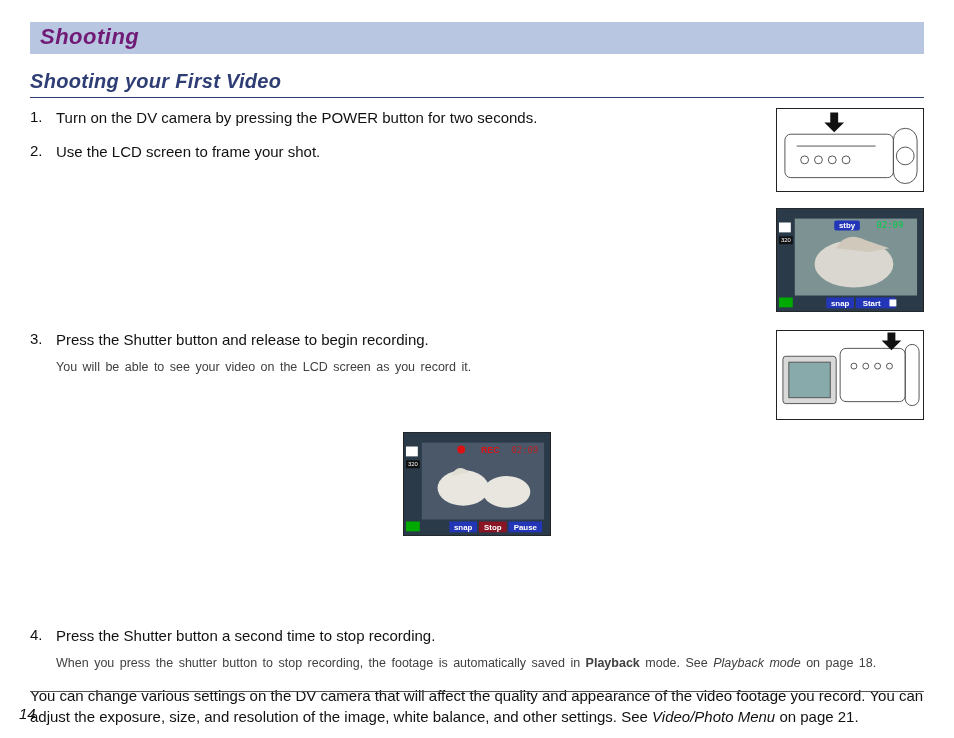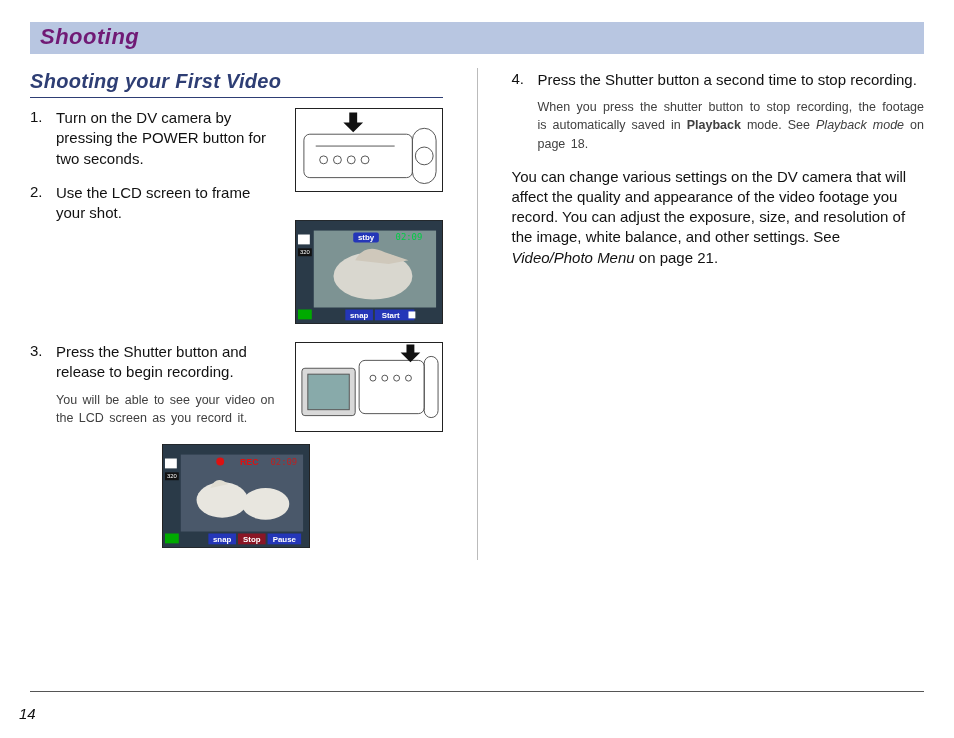--- a/index.html
+++ b/index.html
@@ -19,20 +19,21 @@
   .chapter-bar span{
     font-style:italic;
     font-weight:700;
     font-size:22px;
     color:#701a75;
     letter-spacing:.5px;
   }
   .columns{
     display:flex;
     gap:34px;
+    flex-direction:column;
   }
   .col{
     flex:1 1 0;
     min-width:0;
   }
   .divider{
     width:1px;
     background:#bbb;
     align-self:stretch;
     margin-top:4px;
@@ -73,21 +74,21 @@
   .step-row{display:flex;gap:14px;align-items:flex-start;}
   .step-row .text-side{flex:1 1 0;min-width:0;}
   .fig{
     flex:0 0 auto;
     border:1px solid #222;
     background:#fff;
     display:flex;align-items:center;justify-content:center;
     box-sizing:border-box;
   }
   .fig svg{display:block;}
-  .fig-stack{display:flex;flex-direction:column;gap:28px;align-items:flex-end;}
+  .fig-stack{display:flex;flex-direction:column;gap:16px;align-items:flex-end;}
   .italic{font-style:italic;}
   .bold{font-weight:700;}
   .footer-rule{
     position:absolute;left:30px;right:30px;bottom:46px;
     border-top:1px solid #555;height:0;
   }
   .page-num{
     position:absolute;left:19px;bottom:16px;
     font-style:italic;font-size:15px;
   }

